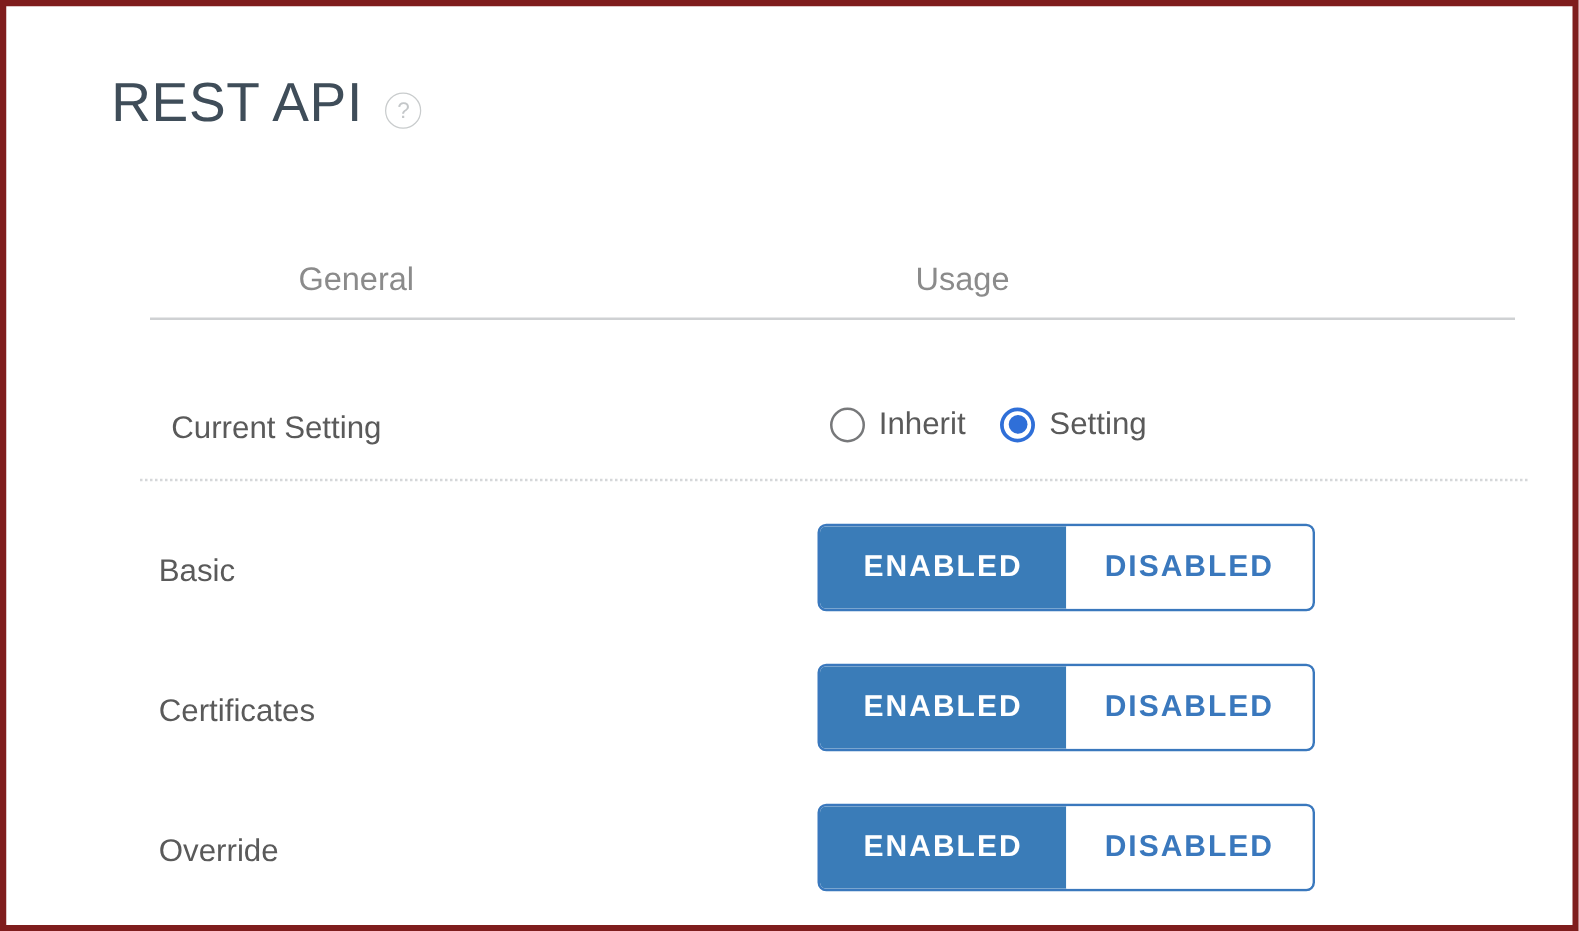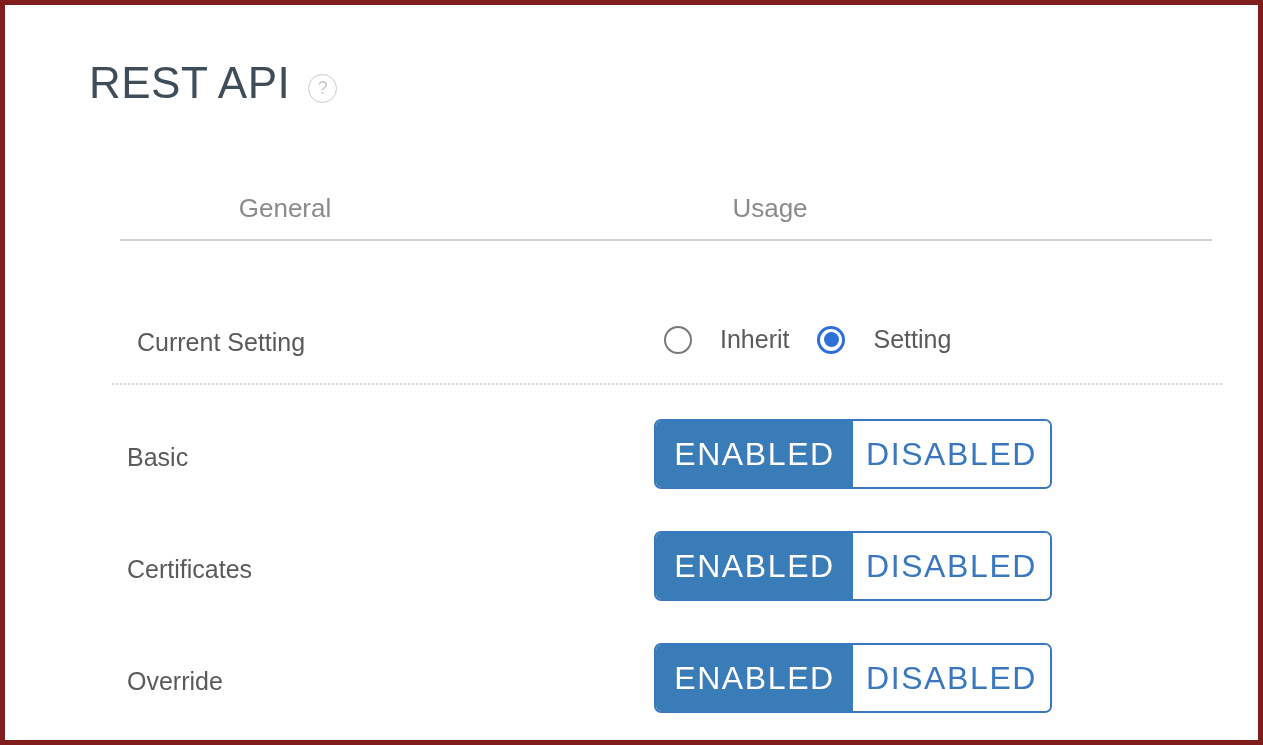--- a/index.html
+++ b/index.html
@@ -55,21 +55,21 @@
     box-sizing: border-box;
     cursor: pointer;
     position: relative;
     top: 5px;
   }
 
   
   .tabs {
     position: absolute;
     left: 115px;
-    top: 172px;
+    top: 187px;
     width: 1092px;
     height: 64px;
     border-bottom: 2px solid #cfd1d3;
     box-sizing: border-box;
   }
   .tab {
     position: absolute;
     top: 0;
     height: 62px;
     display: flex;
@@ -123,21 +123,21 @@
     position: absolute;
     left: 552px;
     top: 15px;
     display: flex;
     align-items: center;
     gap: 28px;
   }
   .radio-option {
     display: flex;
     align-items: center;
-    gap: 28px;
+    gap: 11px;
     cursor: pointer;
   }
   .radio-mark {
     width: 28px;
     height: 28px;
     border-radius: 50%;
     border: 2.2px solid #77787a;
     box-sizing: border-box;
     background: #ffffff;
     flex: none;
@@ -190,23 +190,23 @@
     border-radius: 7px;
     overflow: hidden;
     box-sizing: border-box;
     background: #ffffff;
   }
   .toggle-seg {
     flex: 1 1 50%;
     display: flex;
     align-items: center;
     justify-content: center;
-    font-size: 32px;
+    font-size: 24px;
     letter-spacing: 1.6px;
-    font-weight: 400;
+    font-weight: 700;
     color: #3a78bd;
     background: #ffffff;
     cursor: pointer;
     user-select: none;
   }
   .toggle-seg.on {
     background: #3a7cb8;
     color: #ffffff;
   }
 

